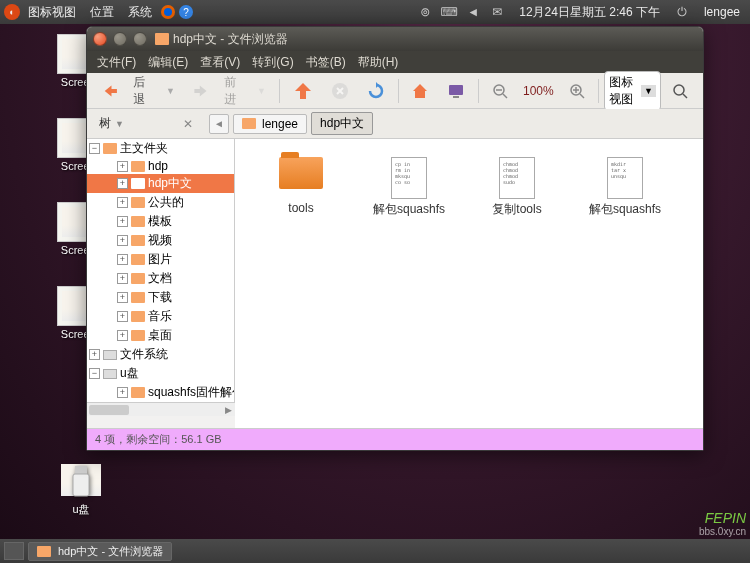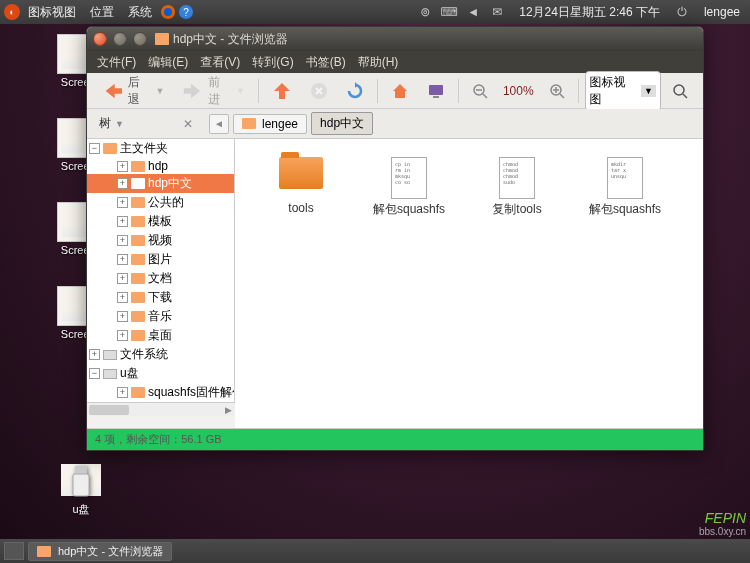--- a/index.html
+++ b/index.html
@@ -27,21 +27,21 @@
 .window-controls { display: flex; gap: 6px; margin-right: 8px; }
 .wbtn { width: 14px; height: 14px; border-radius: 50%; border: 1px solid rgba(0,0,0,0.4); }
 .wbtn.close { background: radial-gradient(circle at 30% 30%, #f89e7e, #e44b23); }
 .wbtn.min, .wbtn.max { background: radial-gradient(circle at 30% 30%, #9a968b, #6e6b61); }
 .titlebar .folder-ico { width: 14px; height: 12px; background: #f7a668; border-radius: 1px; margin-right: 4px; }
 
 .menubar { height: 22px; background: #403f3a; display: flex; align-items: center; padding: 0 6px; font-size: 12px; color: #dfdbd2; gap: 4px; }
 .menubar span { padding: 2px 4px; cursor: pointer; }
 
 .toolbar { height: 36px; background: #edebe7; border-bottom: 1px solid #ccc; display: flex; align-items: center; padding: 0 8px; gap: 4px; }
-.tb-btn { display: flex; align-items: center; gap: 4px; padding: 3px 6px; border: 1px solid transparent; border-radius: 3px; font-size: 12px; color: #555; cursor: pointer; }
+.tb-btn { display: flex; align-items: center; gap: 15px; padding: 3px 6px; border: 1px solid transparent; border-radius: 3px; font-size: 12px; color: #555; cursor: pointer; }
 .tb-sep { width: 1px; height: 24px; background: #ccc; margin: 0 2px; }
 .back-arrow { width: 22px; height: 22px; }
 .zoom-label { font-size: 12px; color: #7f1d1d; padding: 0 4px; }
 .view-select { display: flex; align-items: center; border: 1px solid #bbb; border-radius: 4px; padding: 2px 4px; background: #fff; font-size: 12px; gap: 4px; }
 
 .pathbar { height: 30px; background: #edebe7; border-bottom: 1px solid #ccc; display: flex; align-items: center; padding: 0 8px; gap: 4px; }
 .tree-label { font-size: 12px; color: #333; padding: 0 4px; flex: 0 0 110px; display: flex; align-items: center; }
 .tree-label .close-x { margin-left: auto; cursor: pointer; color: #888; padding-right: 8px; }
 .path-btn { border: 1px solid #bbb; padding: 2px 8px; font-size: 12px; background: #f5f5f5; border-radius: 2px; cursor: pointer; display: flex; align-items: center; gap: 3px; }
 .path-btn.active { background: #e0ddd7; border-color: #999; }
@@ -64,21 +64,21 @@
 .tree-scrollbar .thumb { width: 40px; height: 10px; background: #ccc; border-radius: 2px; margin-left: 2px; }
 
 
 .icon-view { flex: 1; background: #fff; padding: 12px; display: flex; align-content: flex-start; flex-wrap: wrap; gap: 0; }
 .file-item { width: 108px; text-align: center; font-size: 12px; color: #333; cursor: pointer; padding: 6px 2px; }
 .file-item .ico { width: 48px; height: 40px; margin: 0 auto 4px; position: relative; }
 .folder-ico-big { width: 44px; height: 32px; background: linear-gradient(#f8a35c, #e67e22); border-radius: 2px; position: relative; margin: 0 auto; }
 .folder-ico-big::before { content: ''; position: absolute; top: -5px; left: 2px; width: 18px; height: 6px; background: #e67e22; border-radius: 2px 2px 0 0; }
 .script-ico { width: 36px; height: 42px; background: #fff; border: 1px solid #aaa; margin: 0 auto; font-size: 5px; line-height: 6px; color: #666; padding: 3px; text-align: left; font-family: monospace; overflow: hidden; }
 
-.statusbar { height: 22px; background: #22c55e; border-top: 1px solid #ccc; display: flex; align-items: center; padding: 0 8px; font-size: 11px; color: #555; }
+.statusbar { height: 22px; background: #f0abfc; border-top: 1px solid #ccc; display: flex; align-items: center; padding: 0 8px; font-size: 11px; color: #555; }
 
 
 .bottom-panel { position: absolute; bottom: 0; left: 0; right: 0; height: 24px; background: linear-gradient(#4a4a4a, #3a3a3a); display: flex; align-items: center; padding: 0 4px; gap: 4px; }
 .taskbar-btn { background: #5a5a5a; border: 1px solid #666; padding: 1px 8px; font-size: 11px; color: #eee; display: flex; align-items: center; gap: 4px; border-radius: 2px; cursor: pointer; }
 .show-desktop { width: 20px; height: 18px; background: #555; border: 1px solid #666; }
 
 
 .watermark { position: absolute; right: 4px; bottom: 26px; font-size: 10px; color: rgba(255,255,255,0.6); text-align: right; }
 .watermark .logo { font-size: 14px; font-style: italic; color: #7ac943; margin-left: 31px; }
 </style>

